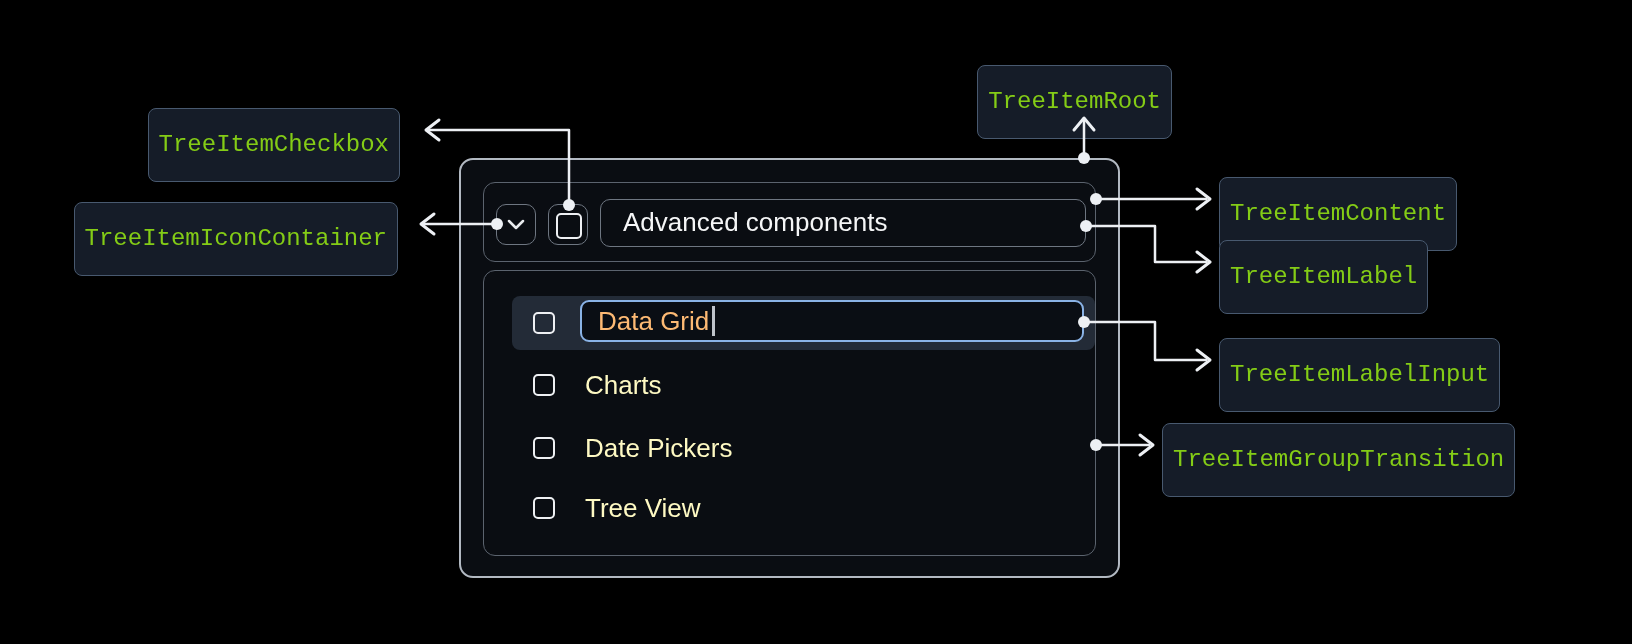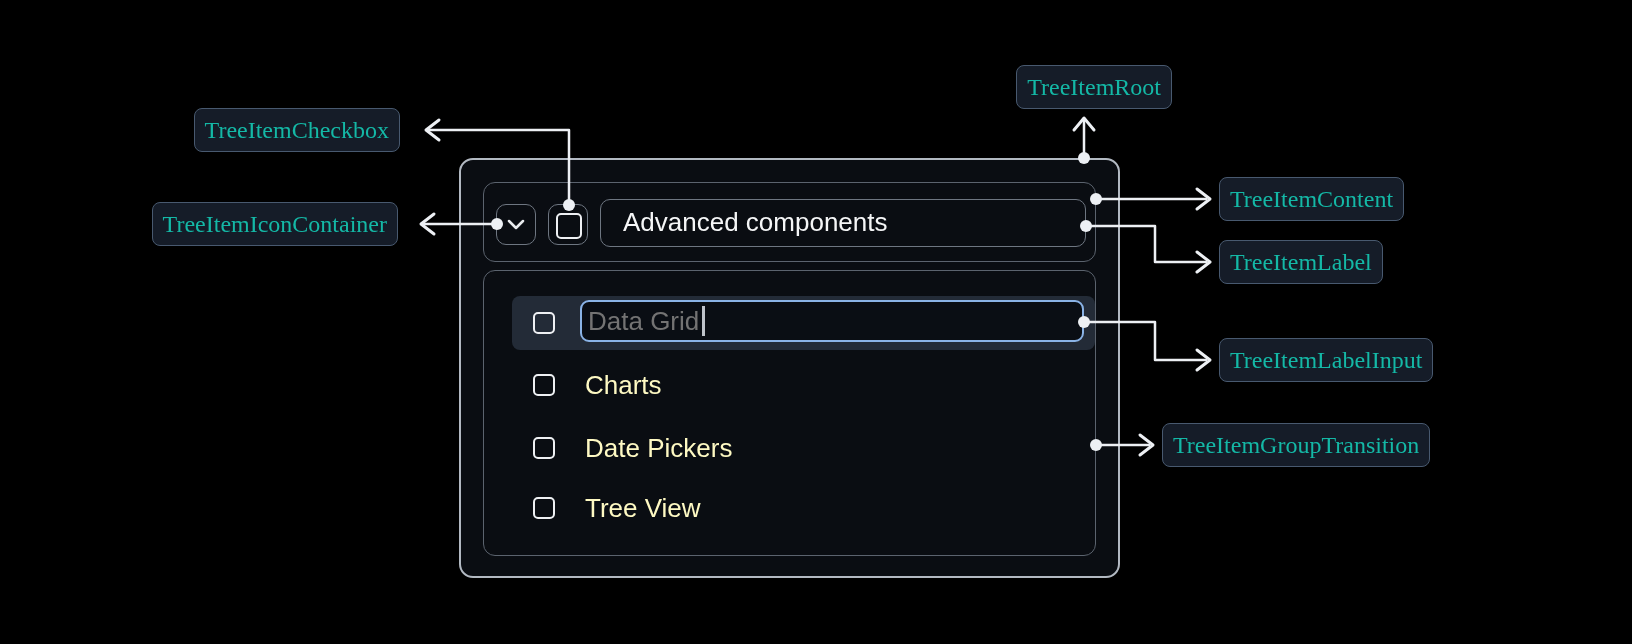--- a/index.html
+++ b/index.html
@@ -19,29 +19,29 @@
   .checkbox-outer{left:548px;top:204px;width:40px;height:41px;
     border:1.5px solid #6e7681;border-radius:10px;}
   .cb-square{width:22px;height:22px;border:2.5px solid #eef0f3;border-radius:5px;background:transparent;}
   .label-box{left:600px;top:199px;width:486px;height:48px;
     border:1.5px solid #6e7681;border-radius:10px;color:#f5f6f7;
     font-size:26px;line-height:45px;padding-left:22px;white-space:nowrap;overflow:hidden;}
   .group-box{left:483px;top:270px;width:613px;height:286px;
     border:1.5px solid #5b636e;border-radius:12px;}
   .row-selected{left:512px;top:296px;width:583px;height:54px;background:#232b37;border-radius:8px;}
   .label-input{left:580px;top:300px;width:504px;height:42px;background:#0a0e14;
-    border:2px solid #8ab3e6;border-radius:9px;color:#737373;font-size:26px;line-height:38px;
-    display:flex;align-items:center;padding-left:6px;}
+    border:2px solid #8ab3e6;border-radius:9px;color:#fdba74;font-size:26px;line-height:38px;
+    display:flex;align-items:center;padding-left:16px;}
   .caret{display:inline-block;width:2.5px;height:30px;background:#bfc4cb;margin-left:3px;}
   .row-label{color:#fef9c3;font-size:26px;line-height:36px;height:36px;white-space:nowrap;}
 
   
   .badge{position:absolute;background:#151c28;border:1.5px solid #48596f;border-radius:8px;
-    color:#14b8a6;font-family:Liberation Serif, serif;font-size:24px;line-height:28px;
-    padding:7px 10px;white-space:nowrap;}
+    color:#84cc16;font-family:Liberation Mono, monospace;font-size:24px;line-height:28px;
+    padding:22px 10px;white-space:nowrap;}
 
   svg.overlay{position:absolute;left:0;top:0;pointer-events:none;}
   .conn{stroke:#edf0f4;stroke-width:2.5;fill:none;stroke-linecap:round;stroke-linejoin:round;}
   .arrow{stroke:#edf0f4;stroke-width:3;fill:none;stroke-linecap:round;stroke-linejoin:round;}
   .dot{fill:#edf0f4;}
 </style>
 </head>
 <body>
 
 <div id="canvas">

